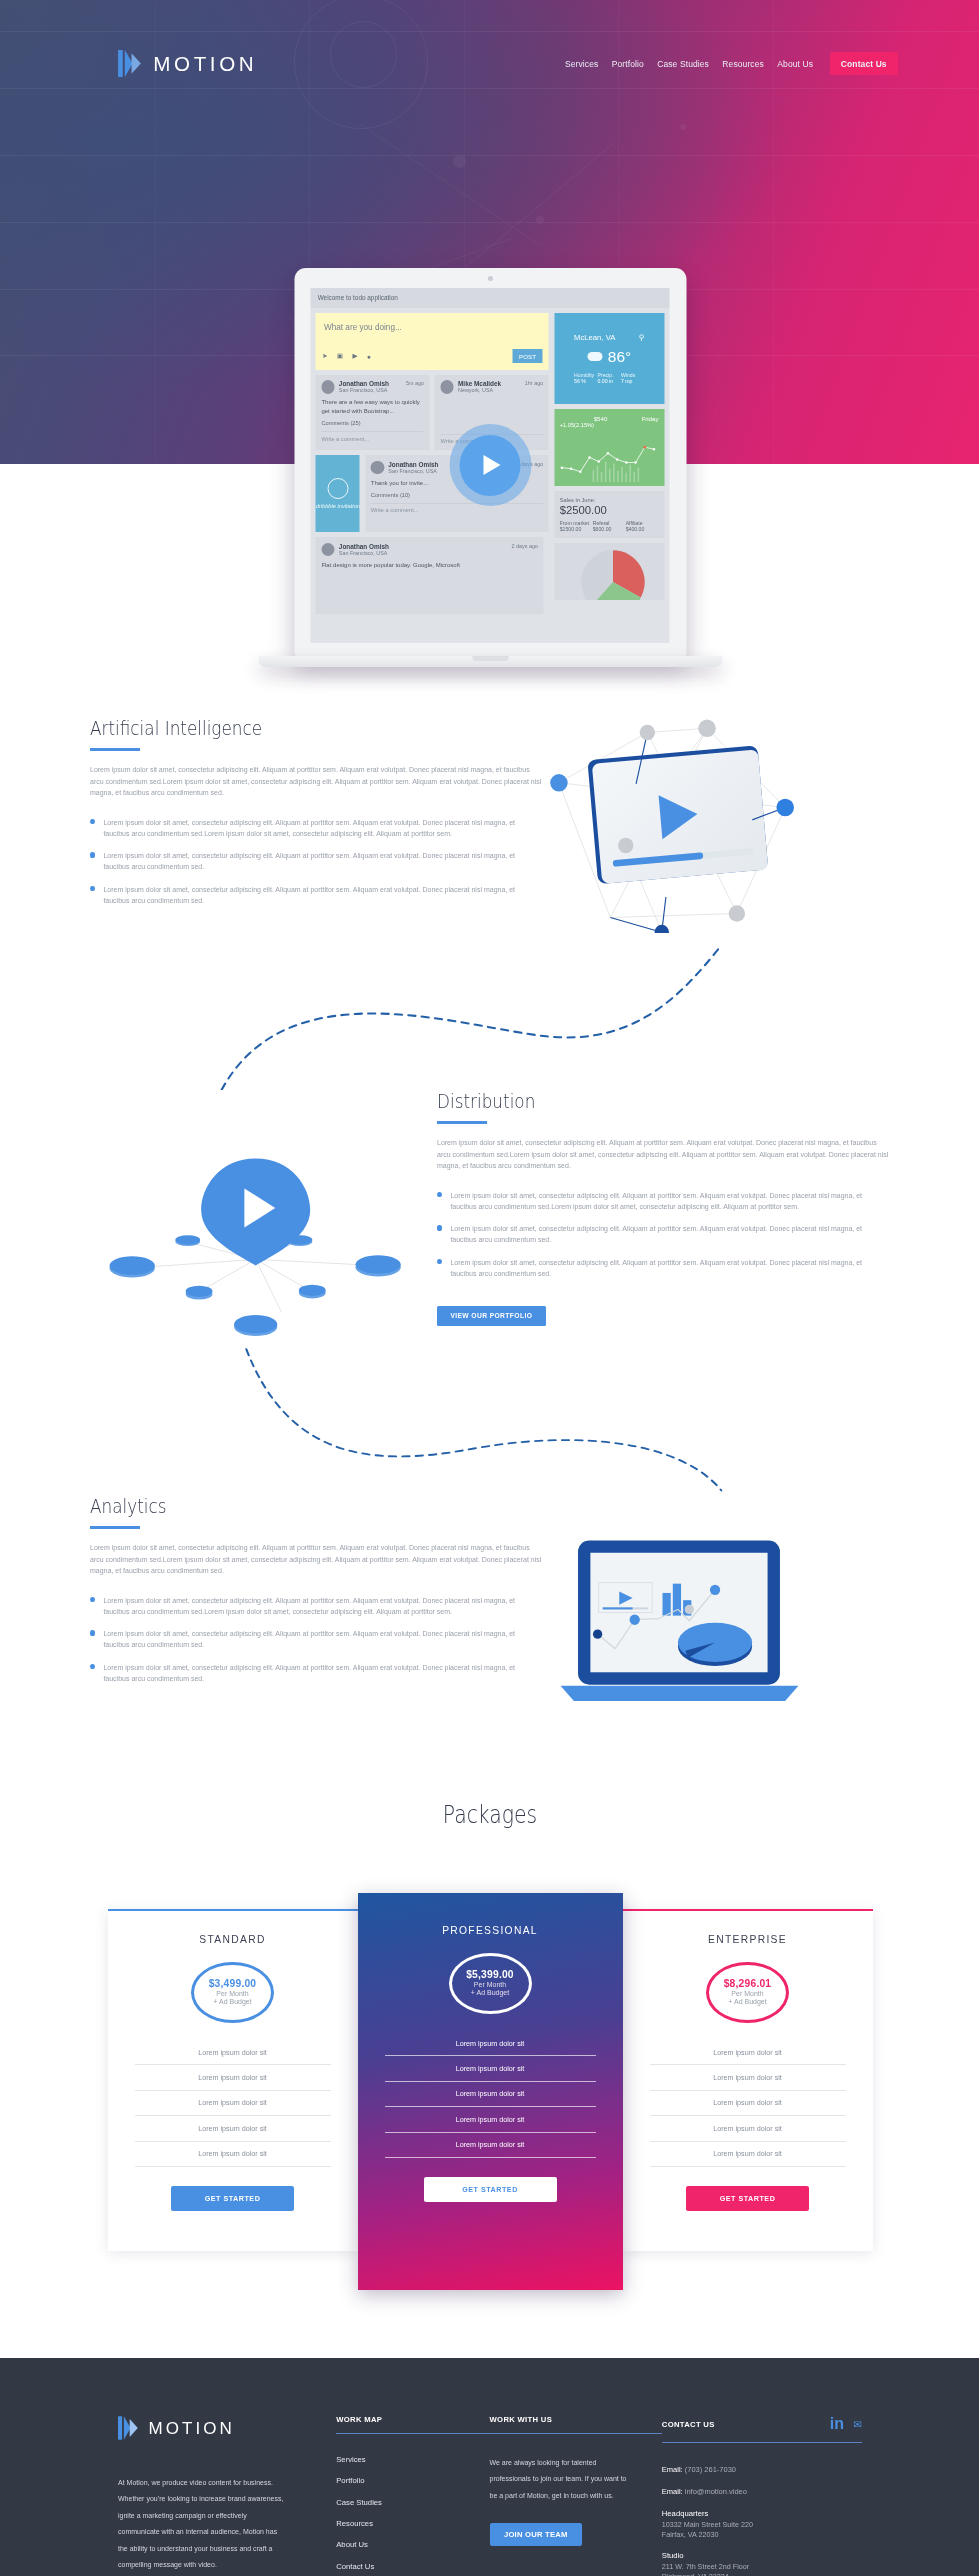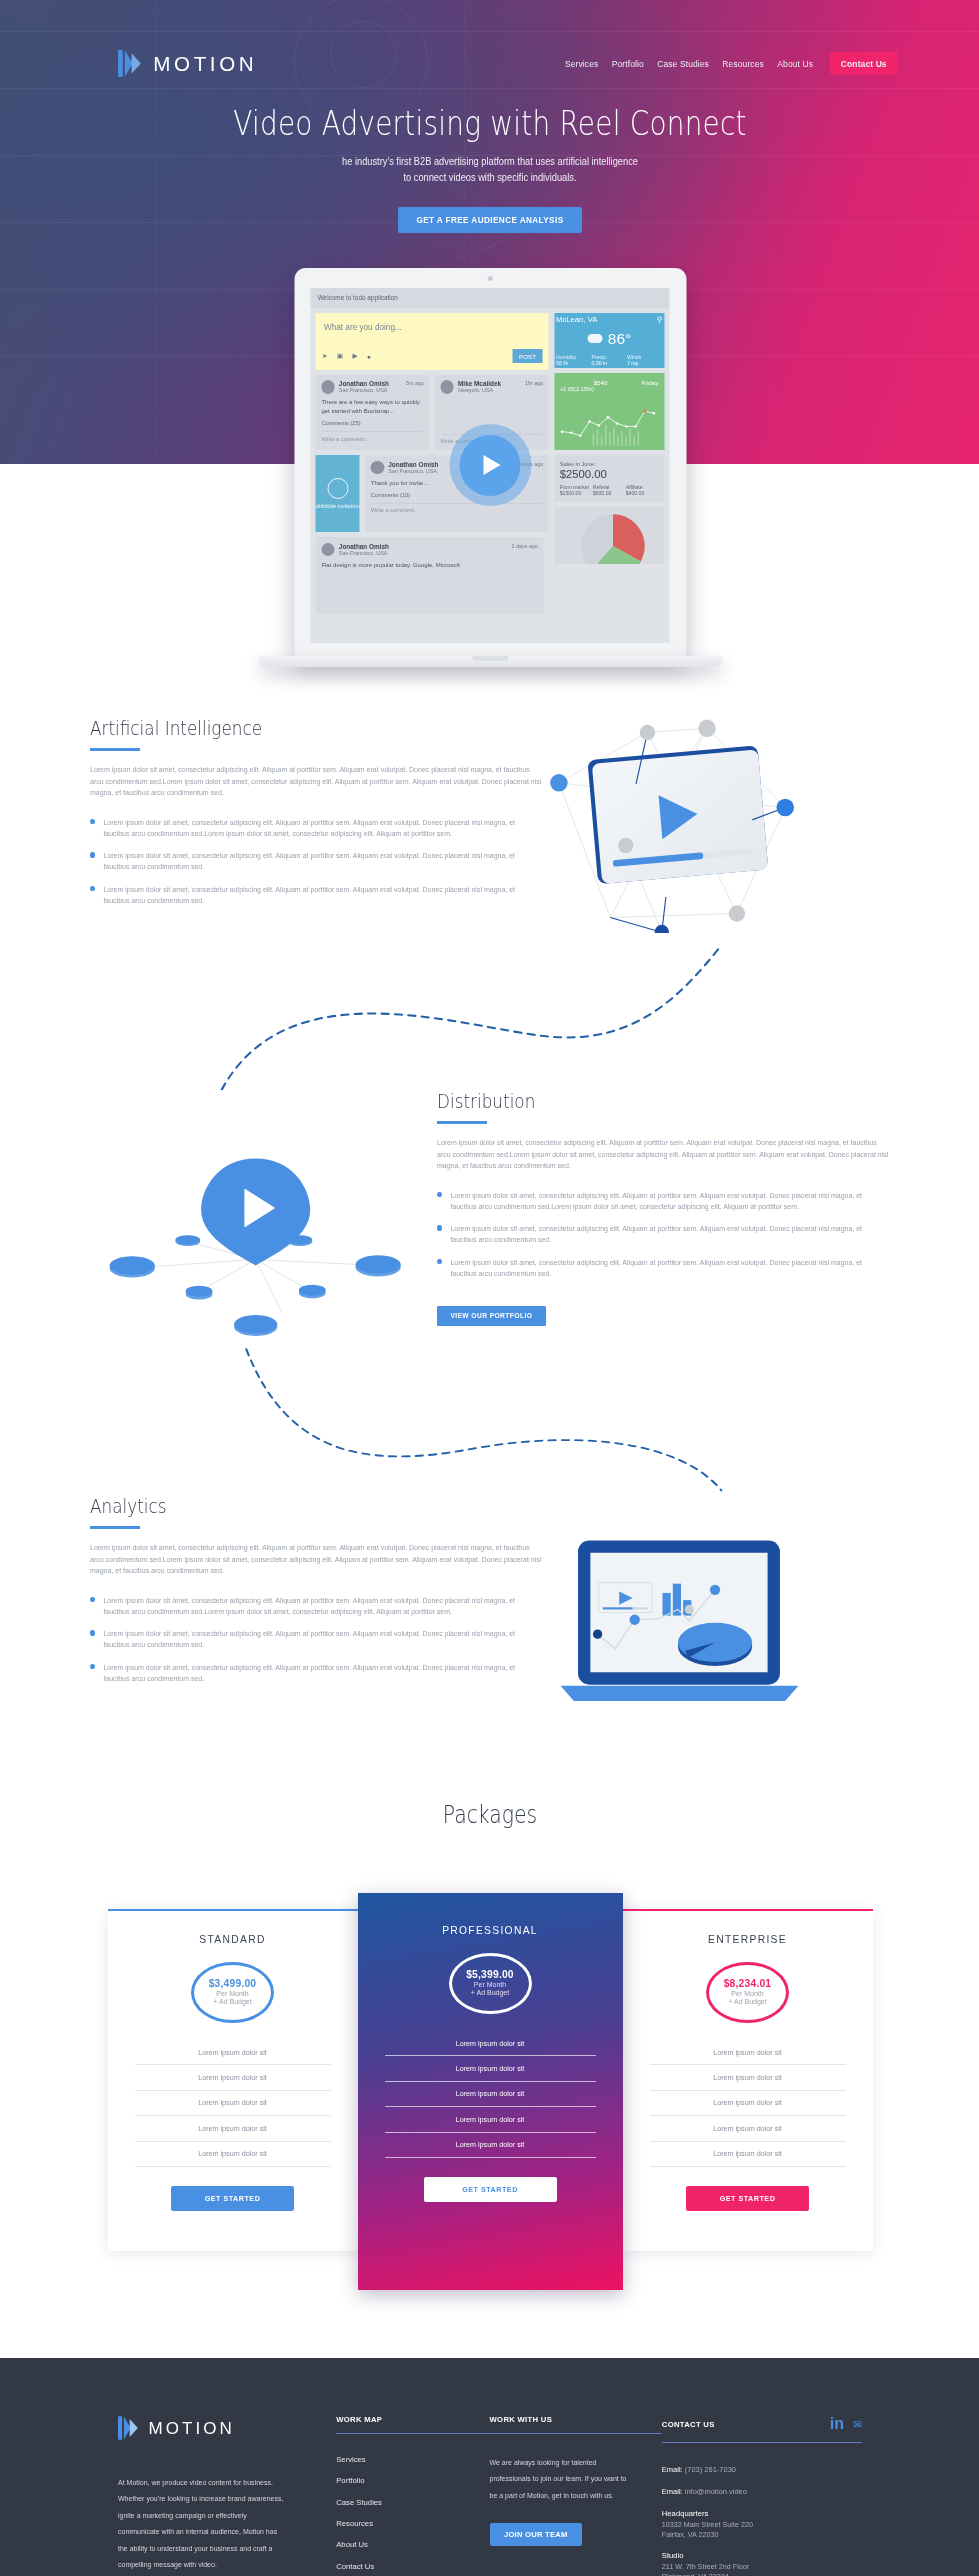--- a/index.html
+++ b/index.html
@@ -92,21 +92,21 @@
   .card .nm { font-size:6.4px; font-weight:bold; color:#3c4450; }
   .card .loc { font-size:5.4px; color:#707a88; }
   .card .ago { margin-left:auto; font-size:5.4px; color:#707a88; }
   .card .txt { font-size:6px; color:#4d5562; margin-top:4.6px; line-height:1.45; }
   .card .cm { font-size:5.7px; color:#5d6673; margin-top:4.1px; }
   .card .wc { font-size:5.7px; color:#8a93a0; margin-top:5.2px; padding-top:3.6px; border-top:0.5px solid #cbd0d8;}
   .tile-dribbble { background:#63b4d4; height:77px; display:flex;flex-direction:column;align-items:center;justify-content:center; color:#fff;}
   .tile-dribbble .ball { width:21.6px;height:21.6px;border:1px solid rgba(255,255,255,.85); border-radius:50%;}
   .tile-dribbble .lbl { font-size:5.7px; font-style:italic; margin-top:4.1px; opacity:.9;}
   .tile-purple { background:#4e4a91; height:77px; }
-  .wx { background:#54aed6; color:#fff; padding:2px; }
+  .wx { background:#54aed6; color:#fff; padding:20px; }
   .wx .c1 { display:flex; align-items:center; font-size:7.7px; }
   .wx .pin { margin-left:auto; }
   .wx .c2 { display:flex; align-items:center; justify-content:center; gap:5.2px; margin:5.2px 0 6.2px; }
   .wx .cloud { width:15.5px;height:9.3px;border-radius:4.6px;background:rgba(255,255,255,.9); }
   .wx .deg { font-size:15.5px; font-weight:300; }
   .wx .c3 { display:flex; font-size:5.2px; }
   .wx .c3 div { flex:1; }
   .wx .c3 b { display:block; font-weight:normal; opacity:.85;}
   .stock { background:#7fc47f; color:#fff; padding:5.7px; position:relative; height:77px; }
   .stock .s1 { display:flex; font-size:8.2px; }
@@ -277,28 +277,20 @@
       <div class="nav-links">
         <a href="#">Services</a>
         <a href="#">Portfolio</a>
         <a href="#">Case Studies</a>
         <a href="#">Resources</a>
         <a href="#">About Us</a>
         <a href="#" class="btn-contact">Contact Us</a>
       </div>
     </nav>
 
-    <div class="hero-copy">
-      <h1 class="hero-title">Video Advertising with Reel Connect</h1>
-      <p class="hero-sub">
-        <span>he industry's first B2B advertising platform that uses artificial intelligence</span><br>
-        <span>to connect videos with specific individuals.</span>
-      </p>
-      <a href="#" class="btn-hero">GET A FREE AUDIENCE ANALYSIS</a>
-    </div>
   </section>
 
   <div class="laptop-wrap">
     <div class="laptop-lid">
       <div class="laptop-cam"></div>
       <div class="screen">
         <div class="screen-top">Welcome to todo application</div>
         <div class="screen-body">
           <div class="screen-left">
             <div class="compose">
@@ -670,21 +662,21 @@
           <li>Lorem ipsum dolor sit</li>
           <li>Lorem ipsum dolor sit</li>
           <li>Lorem ipsum dolor sit</li>
         </ul>
         <a href="#" class="btn-started">GET STARTED</a>
       </div>
 
       <div class="pkg ent">
         <div class="pkg-name">ENTERPRISE</div>
         <div class="price-circle">
-          <div class="price">$8,234.01</div>
+          <div class="price">$8,296.01</div>
           <div class="price-sub">
             <span>Per Month</span><br>
             <span>+ Ad Budget</span>
           </div>
         </div>
         <ul class="pkg-feats">
           <li>Lorem ipsum dolor sit</li>
           <li>Lorem ipsum dolor sit</li>
           <li>Lorem ipsum dolor sit</li>
           <li>Lorem ipsum dolor sit</li>

